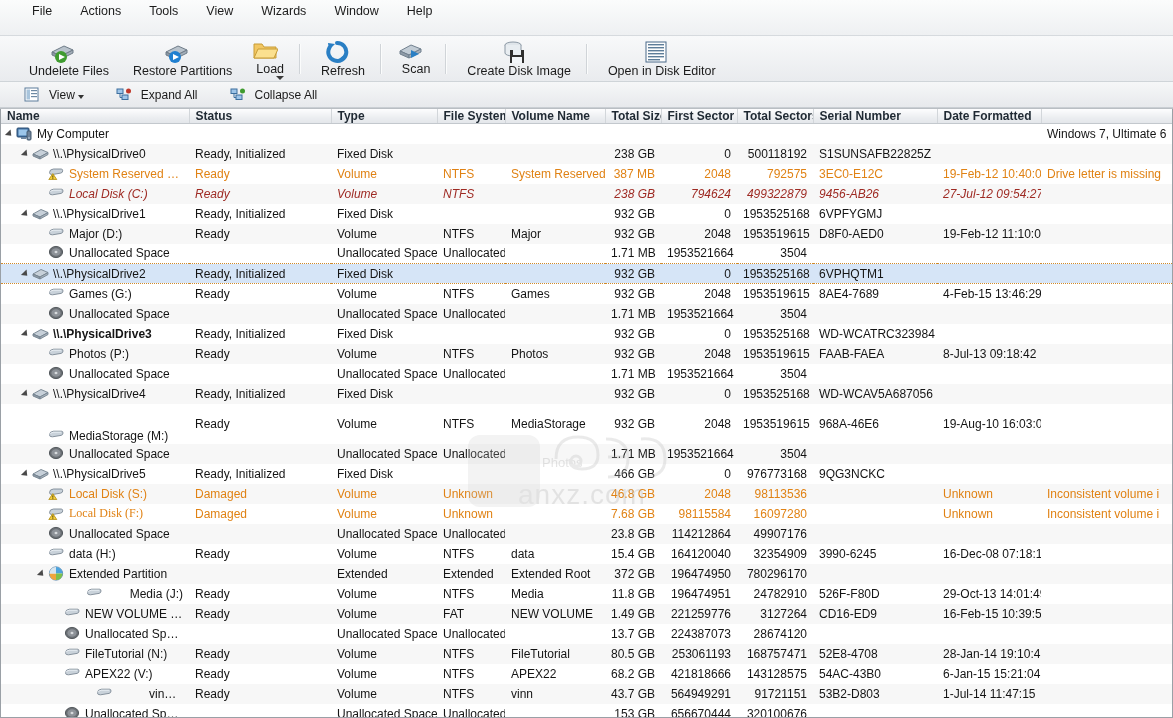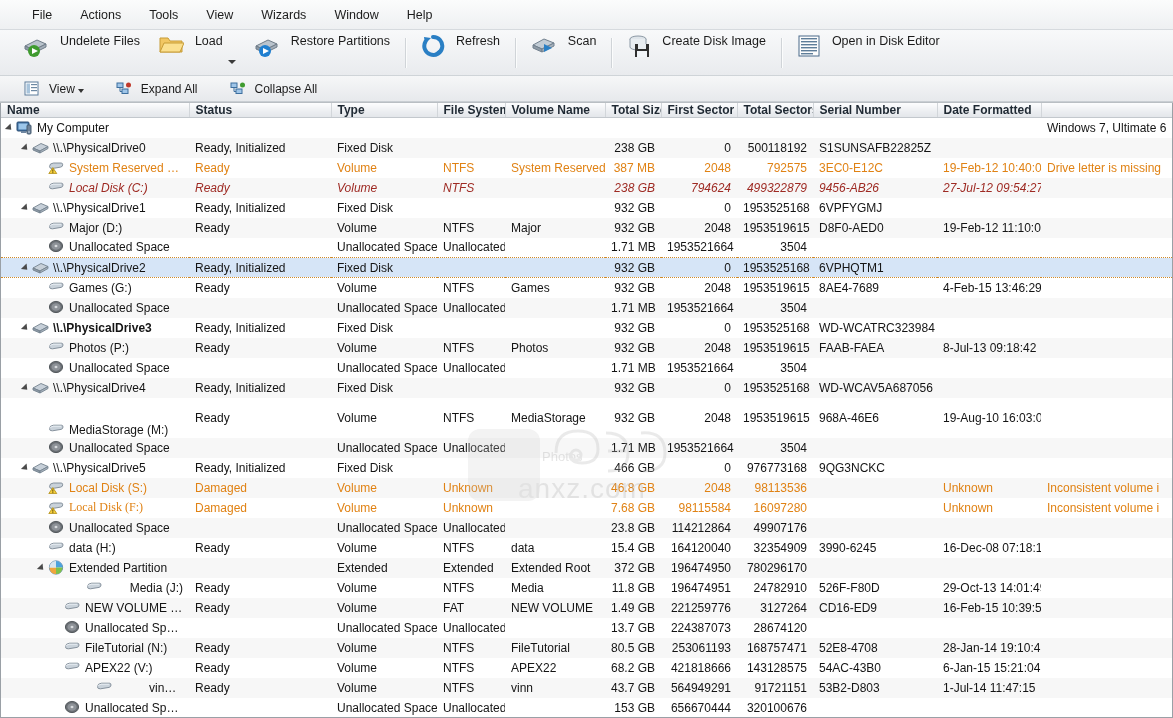--- a/index.html
+++ b/index.html
@@ -15,23 +15,23 @@
   .app {
     width: 1173px; height: 718px;
     position: relative;
     background: linear-gradient(#f5f6f7, #eceef0);
     display: flex;
     flex-direction: column;
   }
 
   
   .menubar {
-    height: 30px;
+    height: 36px;
     display: flex;
-    align-items: center;
+    align-items: flex-start;
     padding-left: 18px;
     background: linear-gradient(#fbfcfc, #eef0f2);
     border-bottom: 1px solid #d6dade;
     flex: none;
   }
   .menu-item {
     padding: 4px 14px;
     font-size: 12.5px;
     color: #1c1c1c;
     cursor: default;
@@ -43,26 +43,27 @@
     height: 46px;
     display: flex;
     align-items: center;
     padding-left: 14px;
     background: linear-gradient(#f8f9fa, #e9ebee);
     border-bottom: 1px solid #cfd4d8;
     flex: none;
   }
   .tb-btn {
     display: flex;
-    align-items: flex-start;
+    align-items: center;
     height: 38px;
     padding: 0 9px;
     border-radius: 3px;
     cursor: default;
     white-space: nowrap;
+    flex-direction: column;
   }
   .tb-label { margin-left: 6px; font-size: 12.5px; color: #1b1b1b; }
   .tb-sep {
     width: 1px; height: 30px;
     background: #d0d4d8;
     margin: 0 6px;
     box-shadow: 1px 0 0 #fbfcfc;
   }
   .tb-caret {
     width: 0; height: 0;
@@ -243,41 +244,41 @@
           <path d="M2 12 L2 15 L11 19 L11 16 Z" fill="#8d99a5" stroke="#6f7c88" stroke-width="1"></path>
           <path d="M11 16 L23 10 L23 13 L11 19 Z" fill="#a3aeb9" stroke="#6f7c88" stroke-width="1"></path>
           <circle cx="11" cy="17" r="6" fill="#3f9b2f"></circle>
           <path d="M9 14 L15 17 L9 20 Z" fill="#fff"></path>
         </svg>
       </span>
       <span class="tb-label">Undelete Files</span>
     </div>
 
     <div class="tb-btn">
-      <span class="ico" style="width:26px;height:22px;">
-        <svg width="26" height="22" viewBox="0 0 26 22">
-          <path d="M2 4 L10 4 L12 7 L24 7 L24 18 L2 18 Z" fill="#f2c763" stroke="#c79c36" stroke-width="1"></path>
-          <path d="M2 18 L6 9 L26 9 L22 18 Z" fill="#fbe08f" stroke="#c79c36" stroke-width="1"></path>
-        </svg>
-      </span>
-      <span class="tb-label">Load</span>
-      <span class="tb-caret"></span>
-    </div>
-
-    <div class="tb-btn">
       <span class="ico" style="width:26px;height:24px;">
         <svg width="26" height="24" viewBox="0 0 26 24">
           <path d="M2 12 L14 6 L23 10 L11 16 Z" fill="#b9c3cc" stroke="#6f7c88" stroke-width="1"></path>
           <path d="M2 12 L2 15 L11 19 L11 16 Z" fill="#8d99a5" stroke="#6f7c88" stroke-width="1"></path>
           <path d="M11 16 L23 10 L23 13 L11 19 Z" fill="#a3aeb9" stroke="#6f7c88" stroke-width="1"></path>
           <circle cx="11" cy="17" r="6" fill="#1f7fd0"></circle>
           <path d="M9 14 L15 17 L9 20 Z" fill="#fff"></path>
         </svg>
       </span>
       <span class="tb-label">Restore Partitions</span>
+    </div>
+
+    <div class="tb-btn">
+      <span class="ico" style="width:26px;height:22px;">
+        <svg width="26" height="22" viewBox="0 0 26 22">
+          <path d="M2 4 L10 4 L12 7 L24 7 L24 18 L2 18 Z" fill="#f2c763" stroke="#c79c36" stroke-width="1"></path>
+          <path d="M2 18 L6 9 L26 9 L22 18 Z" fill="#fbe08f" stroke="#c79c36" stroke-width="1"></path>
+        </svg>
+      </span>
+      <span class="tb-label">Load</span>
+      <span class="tb-caret"></span>
     </div>
 
     <div class="tb-sep"></div>
 
     <div class="tb-btn">
       <span class="ico" style="width:24px;height:24px;">
         <svg width="24" height="24" viewBox="0 0 24 24">
           <path d="M12 3 A9 9 0 1 1 4.5 7.5" fill="none" stroke="#2a7fc4" stroke-width="4" stroke-linecap="round"></path>
           <path d="M3 3 L10 4 L4 10 Z" fill="#2a7fc4"></path>
           <path d="M20 20 L14 19 L20 14 Z" fill="#2a7fc4"></path>

